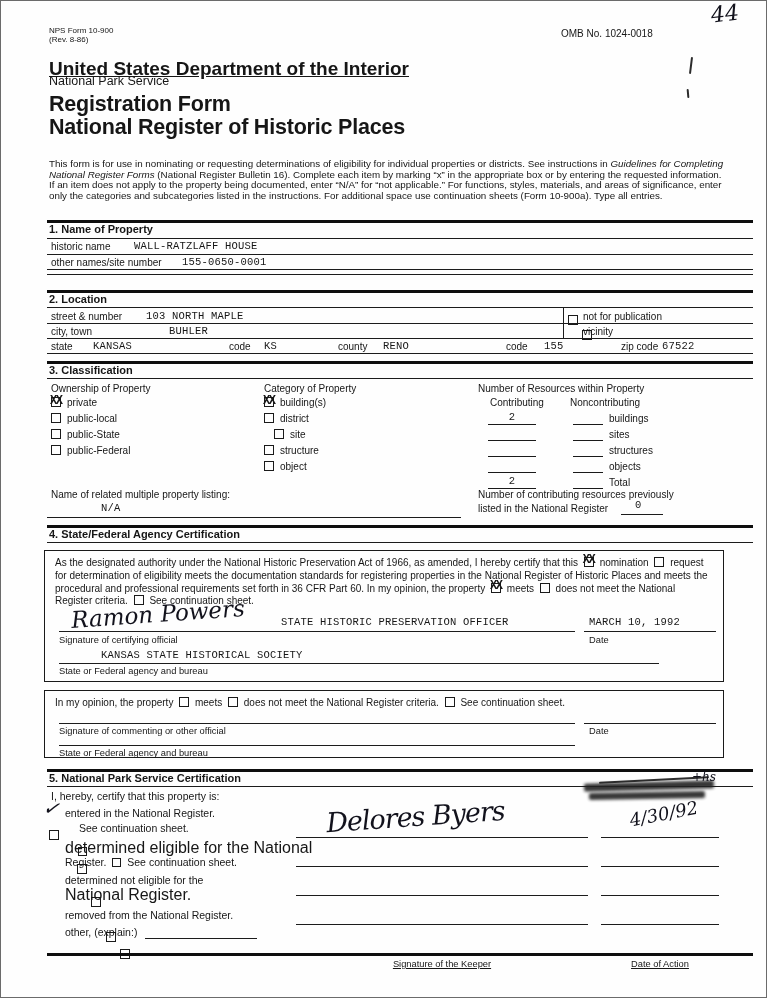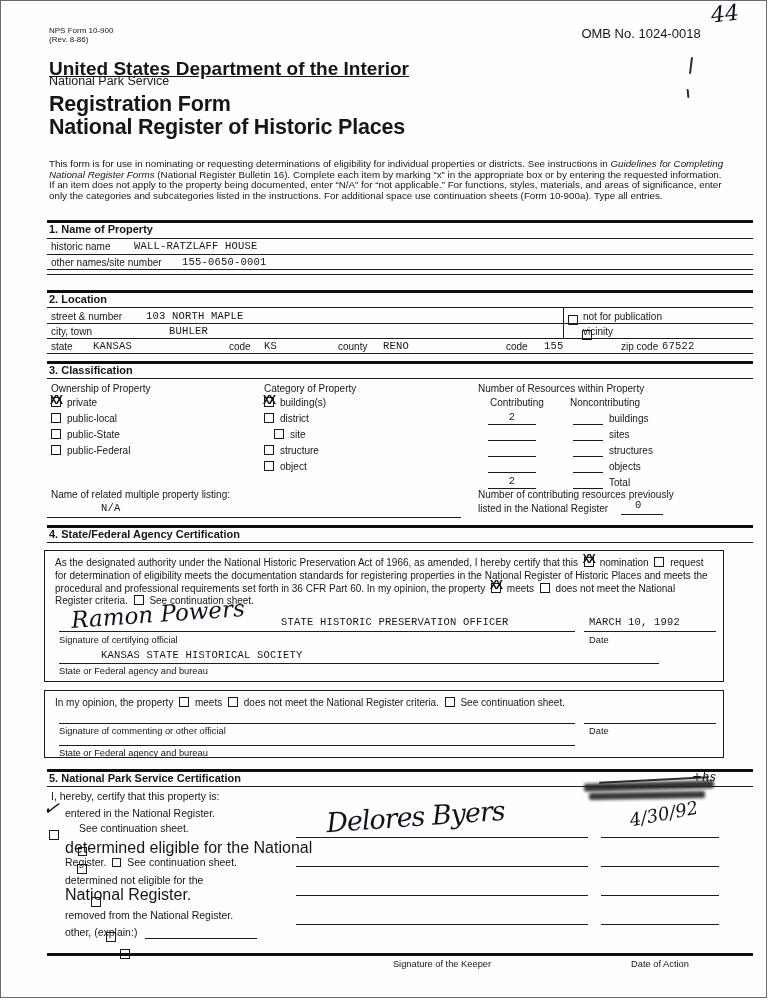--- a/index.html
+++ b/index.html
@@ -25,34 +25,34 @@
   .cb .mk { position:absolute; left:-2px; top:-4px; font-family:"Liberation Mono","DejaVu Sans Mono",monospace; font-size:12px; font-weight:bold; letter-spacing:-1.5px; white-space:nowrap; }
   .cbi { margin:0 3px; }
   .cb-s { width:9px; height:9px; }
   .opt { display:flex; align-items:flex-start; }
   .olbl { margin-left:6px; }
   .boxed { position:absolute; border:1.2px solid #1a1a1a; background:transparent; }
   .rcell  { position:absolute; width:48px; height:14px; border-bottom:1px solid #1a1a1a; text-align:center; }
   .rcell2 { position:absolute; width:30px; height:14px; border-bottom:1px solid #1a1a1a; text-align:center; }
   .stampbar { position:absolute; background:#222; filter:blur(1.7px); border-radius:2px; opacity:.9; }
   .penmark { position:absolute; background:#2c2c2c; width:2px; border-radius:1px; }
-  .ctr { text-align:center; }
+  .ctr { text-align:center;text-decoration:underline; }
   i.it { font-style:italic; }
 </style>
 </head>
 <body>
 
 <div class="page">
 
   
   <div class="abs tiny" style="left:48px;top:25px">
     <div>NPS Form 10-900</div>
     <div>(Rev. 8-86)</div>
   </div>
-  <div class="abs tiny" style="left:560px;top:28px;width:160px;text-align:center;font-size:13px">OMB No. 1024-0018</div>
+  <div class="abs tiny" style="left:560px;top:28px;width:160px;text-align:left;font-size:10px">OMB No. 1024-0018</div>
   <div class="abs hw" style="left:710px;top:0px;font-size:22px;transform:rotate(-6deg)">44</div>
 
   
   <div class="penmark" style="left:689px;top:56px;height:17px;transform:rotate(7deg)"></div>
   <div class="penmark" style="left:686px;top:88px;height:9px;transform:rotate(-5deg)"></div>
 
   
   <div class="abs dept" style="left:48px;top:57px">United States Department of the Interior</div>
   <div class="abs svc" style="left:48px;top:73px">National Park Service</div>
 

